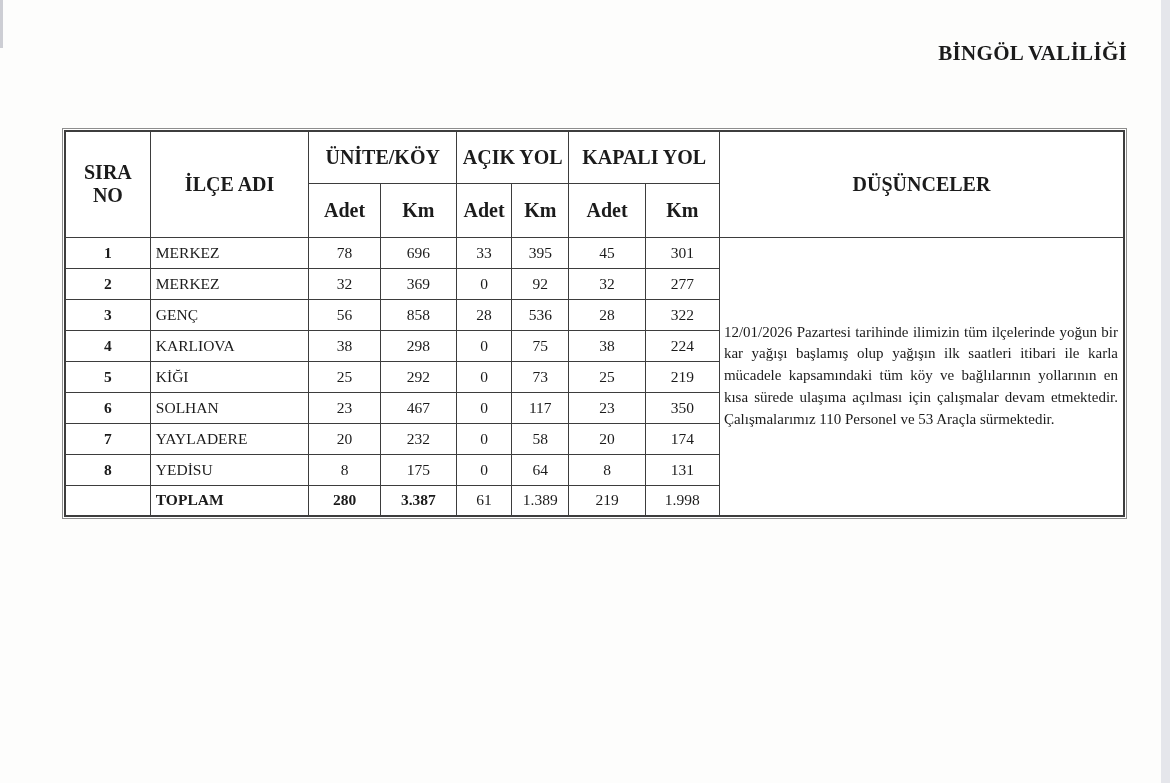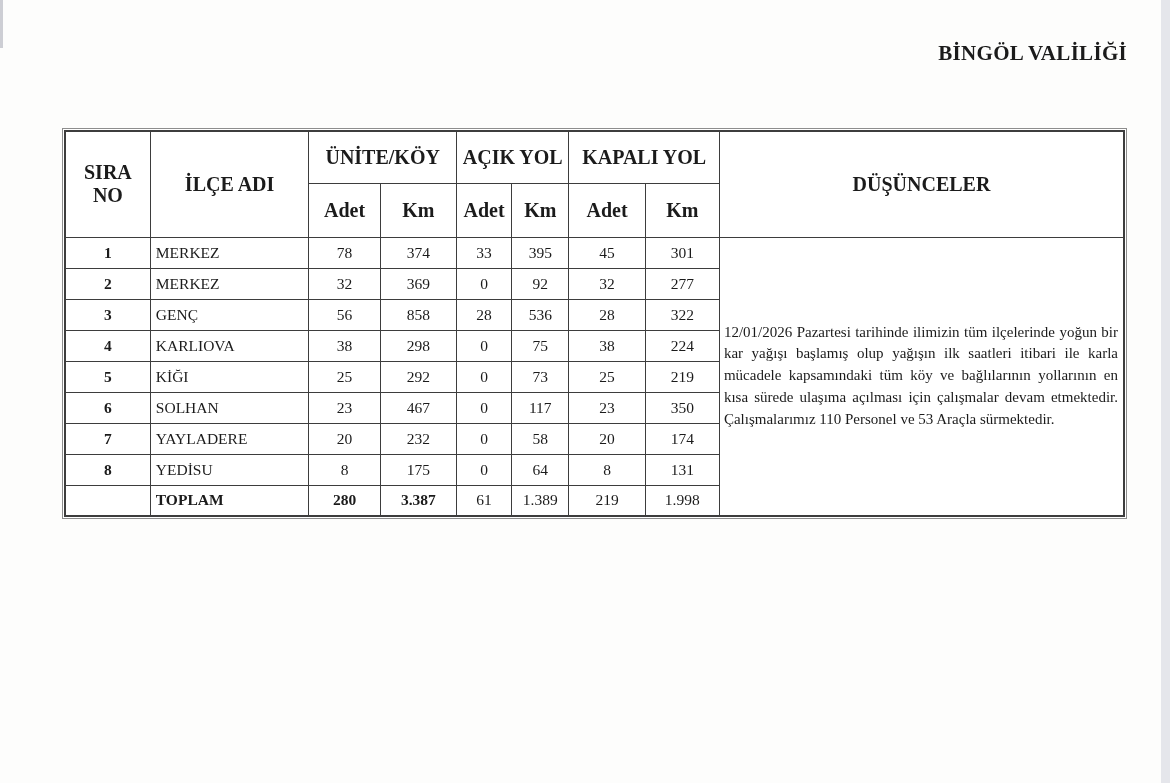--- a/index.html
+++ b/index.html
@@ -117,21 +117,21 @@
           <th>Km</th>
           <th>Adet</th>
           <th>Km</th>
         </tr>
       </thead>
       <tbody>
         <tr>
           <td class="cell-sira">1</td>
           <td class="cell-ilce">MERKEZ</td>
           <td>78</td>
-          <td>374</td>
+          <td>696</td>
           <td>33</td>
           <td>395</td>
           <td>45</td>
           <td>301</td>
           <td rowspan="9" class="remarks-cell">12/01/2026 Pazartesi tarihinde ilimizin tüm ilçelerinde yoğun bir kar yağışı başlamış olup yağışın ilk saatleri itibari ile karla mücadele kapsamındaki tüm köy ve bağlılarının yollarının en kısa sürede ulaşıma açılması için çalışmalar devam etmektedir. Çalışmalarımız 110 Personel ve 53 Araçla sürmektedir.</td>
         </tr>
         <tr>
           <td class="cell-sira">2</td>
           <td class="cell-ilce">MERKEZ</td>
           <td>32</td>

